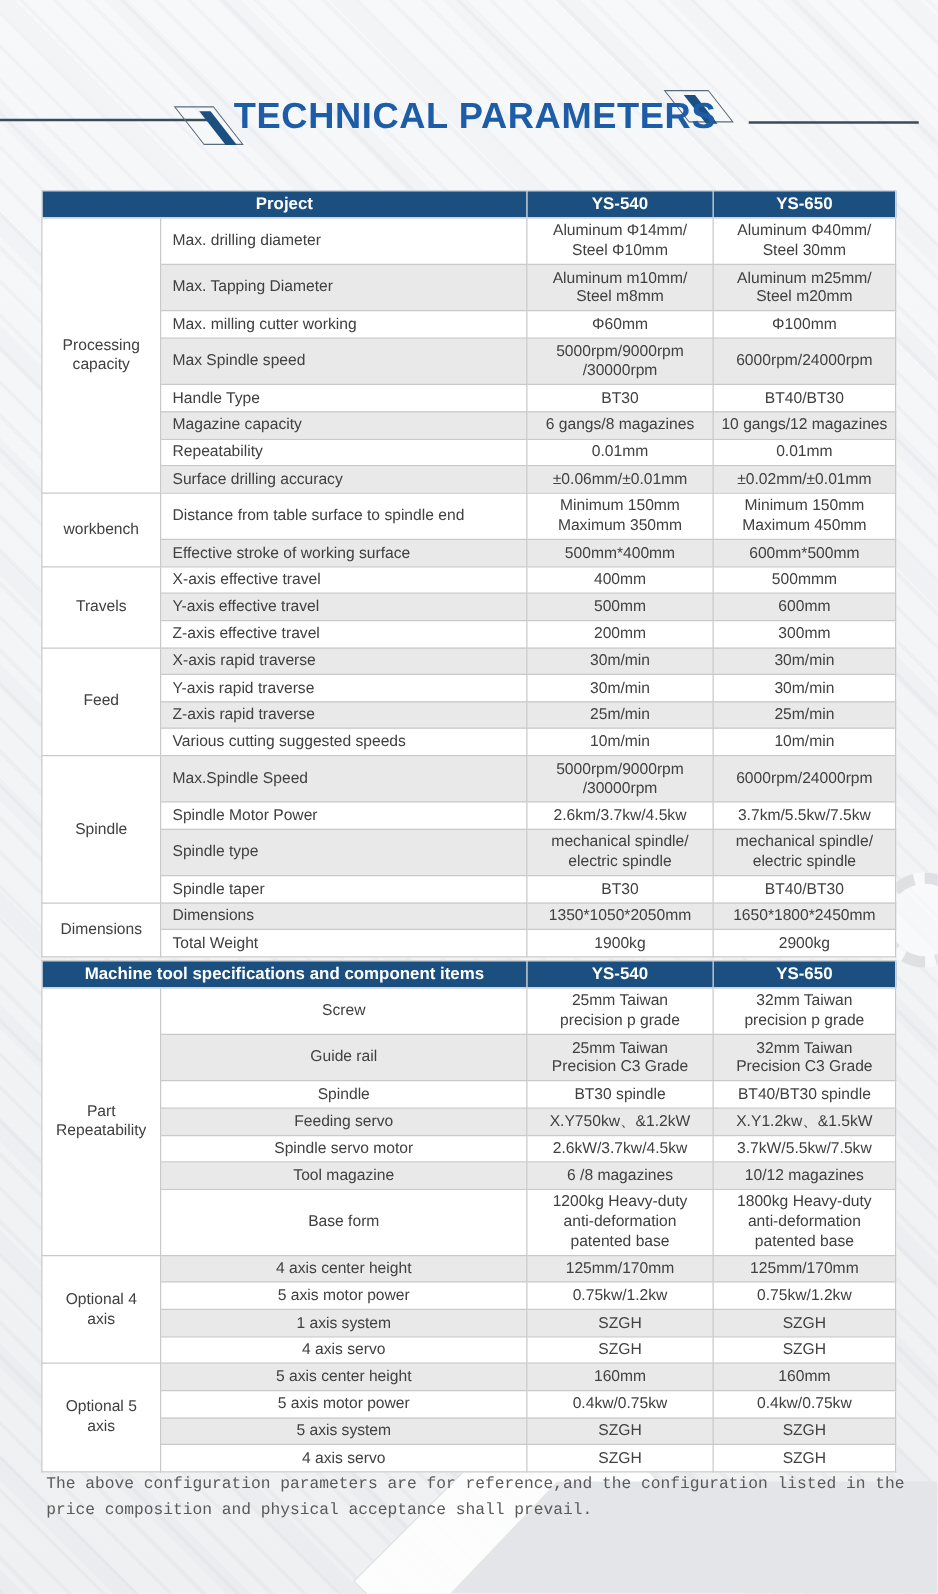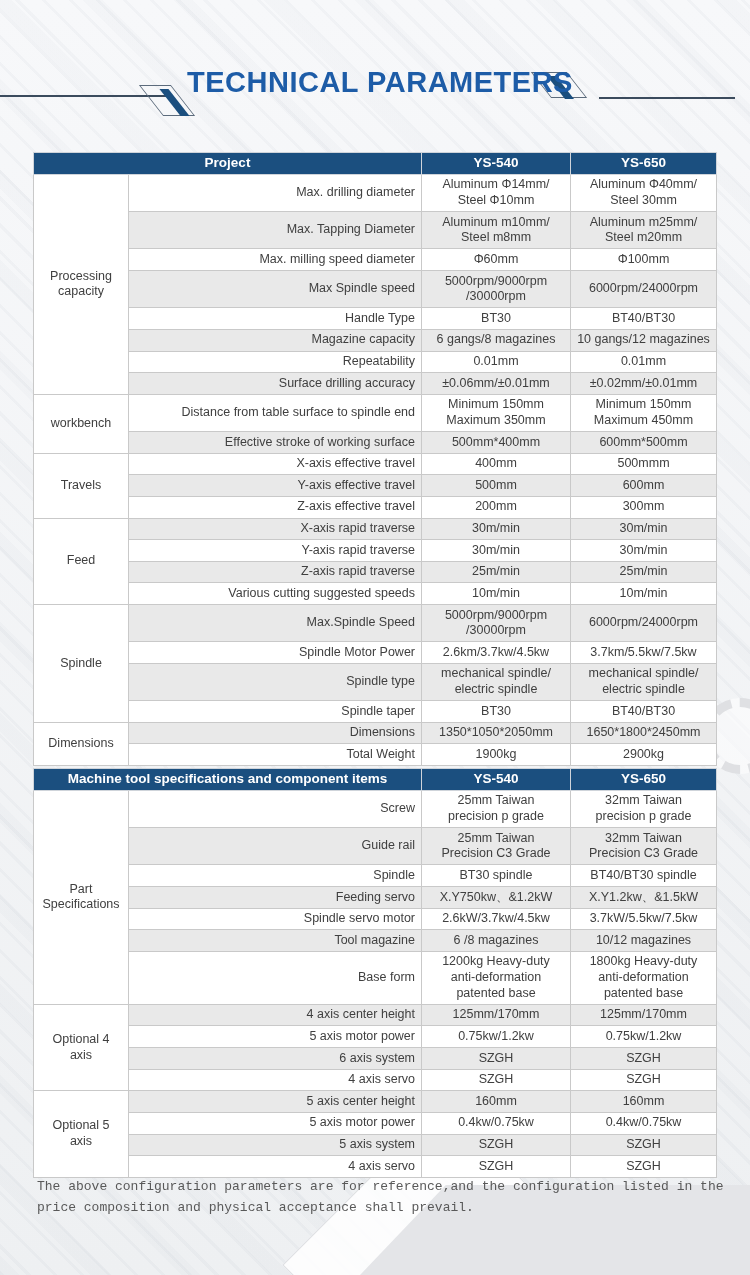--- a/index.html
+++ b/index.html
@@ -20,21 +20,21 @@
   }
   .bg-deco{position:absolute; pointer-events:none;}
   .bg-poly-bottom{left:360px; top:1185px; width:390px; height:90px; background:#e4e5e8;
     clip-path:polygon(22% 0,100% 0,100% 100%,0 100%);}
   .bg-diamond{left:330px; top:1150px; width:230px; height:230px; background:rgba(255,255,255,0.85);
     border:1px solid #dddfe2; transform:rotate(45deg);}
   .bg-gear{right:-28px; top:698px; width:76px; height:76px; border:9px dashed #dfe0e3;
     border-radius:50%; background:rgba(255,255,255,0.5);}
 
   
-  .title-wrap{position:absolute; left:10px; top:66px; width:740px; text-align:center;}
+  .title-wrap{position:absolute; left:10px; top:77px; width:740px; text-align:center;}
   .page-title{
     display:inline-block; font-size:29px; font-weight:bold; letter-spacing:0.5px;
     color:var(--title-blue);
   }
   .deco{position:absolute;}
   .deco-line-left{left:0; top:95px; width:168px; height:2px; background:var(--deco-line);}
   .deco-para-left{left:151px; top:85px; width:32px; height:31px; border:1.5px solid #5c6b7c; transform:skewX(38deg); background:transparent;}
   .deco-slash-left{left:170px; top:89px; width:9px; height:27px; background:var(--header-navy); transform:skewX(38deg);}
   .deco-para-right{left:541px; top:72px; width:36px; height:26px; border:1.5px solid #5c6b7c; transform:skewX(38deg);}
   .deco-slash-right{left:556px; top:76px; width:9px; height:23px; background:var(--header-navy); transform:skewX(38deg);}
@@ -55,22 +55,22 @@
     font-size:13.5px; padding:2px 4px; border:1px solid #cfd4da; line-height:1.25;
   }
   table.spec td{
     border:1px solid var(--cell-border); color:var(--cell-text);
     font-size:12.5px; line-height:1.25; padding:2.5px 6px;
     text-align:center; white-space:pre-line; background:#fff;
   }
   tr.alt td{background:var(--alt-row);}
   td.group-cell{background:#fff !important; text-align:center; padding:2px 3px;}
   tr.group-start td{border-top:1px solid var(--group-border);}
-  #table-0 td.param-cell{text-align:right; padding-left:9px;}
-  #table-1 td.param-cell{text-align:right;}
+  #table-0 td.param-cell{text-align:left; padding-left:9px;}
+  #table-1 td.param-cell{text-align:center;}
 
   
   .footer-note{
     position:absolute; left:37px; top:1177px; width:702px;
     font-size:13px; line-height:1.6; color:var(--footer-text);font-family:Liberation Mono, monospace;
   }
 </style>
 </head>
 <body>
 
@@ -113,21 +113,21 @@
 Steel 30mm</td>
       </tr>
       <tr class="alt">
         <td class="param-cell">Max. Tapping Diameter</td>
         <td class="value-cell">Aluminum m10mm/
 Steel m8mm</td>
         <td class="value-cell">Aluminum m25mm/
 Steel m20mm</td>
       </tr>
       <tr>
-        <td class="param-cell">Max. milling speed diameter</td>
+        <td class="param-cell">Max. milling cutter working</td>
         <td class="value-cell">Φ60mm</td>
         <td class="value-cell">Φ100mm</td>
       </tr>
       <tr class="alt">
         <td class="param-cell">Max Spindle speed</td>
         <td class="value-cell">5000rpm/9000rpm
 /30000rpm</td>
         <td class="value-cell">6000rpm/24000rpm</td>
       </tr>
       <tr>
@@ -247,21 +247,21 @@
     </colgroup>
 <thead>
       <tr>
         <th colspan="2">Machine tool specifications and component items</th>
         <th>YS-540</th>
         <th>YS-650</th>
       </tr>
     </thead>
     <tbody>
       <tr class="group-start">
-        <td class="group-cell" rowspan="7">Part Specifications</td>
+        <td class="group-cell" rowspan="7">Part Repeatability</td>
         <td class="param-cell">Screw</td>
         <td class="value-cell">25mm Taiwan
 precision p grade</td>
         <td class="value-cell">32mm Taiwan
 precision p grade</td>
       </tr>
       <tr class="alt">
         <td class="param-cell">Guide rail</td>
         <td class="value-cell">25mm Taiwan
 Precision C3 Grade</td>
@@ -302,21 +302,21 @@
         <td class="param-cell">4 axis center height</td>
         <td class="value-cell">125mm/170mm</td>
         <td class="value-cell">125mm/170mm</td>
       </tr>
       <tr>
         <td class="param-cell">5 axis motor power</td>
         <td class="value-cell">0.75kw/1.2kw</td>
         <td class="value-cell">0.75kw/1.2kw</td>
       </tr>
       <tr class="alt">
-        <td class="param-cell">6 axis system</td>
+        <td class="param-cell">1 axis system</td>
         <td class="value-cell">SZGH</td>
         <td class="value-cell">SZGH</td>
       </tr>
       <tr>
         <td class="param-cell">4 axis servo</td>
         <td class="value-cell">SZGH</td>
         <td class="value-cell">SZGH</td>
       </tr>
       <tr class="alt group-start">
         <td class="group-cell" rowspan="4">Optional 5 axis</td>

